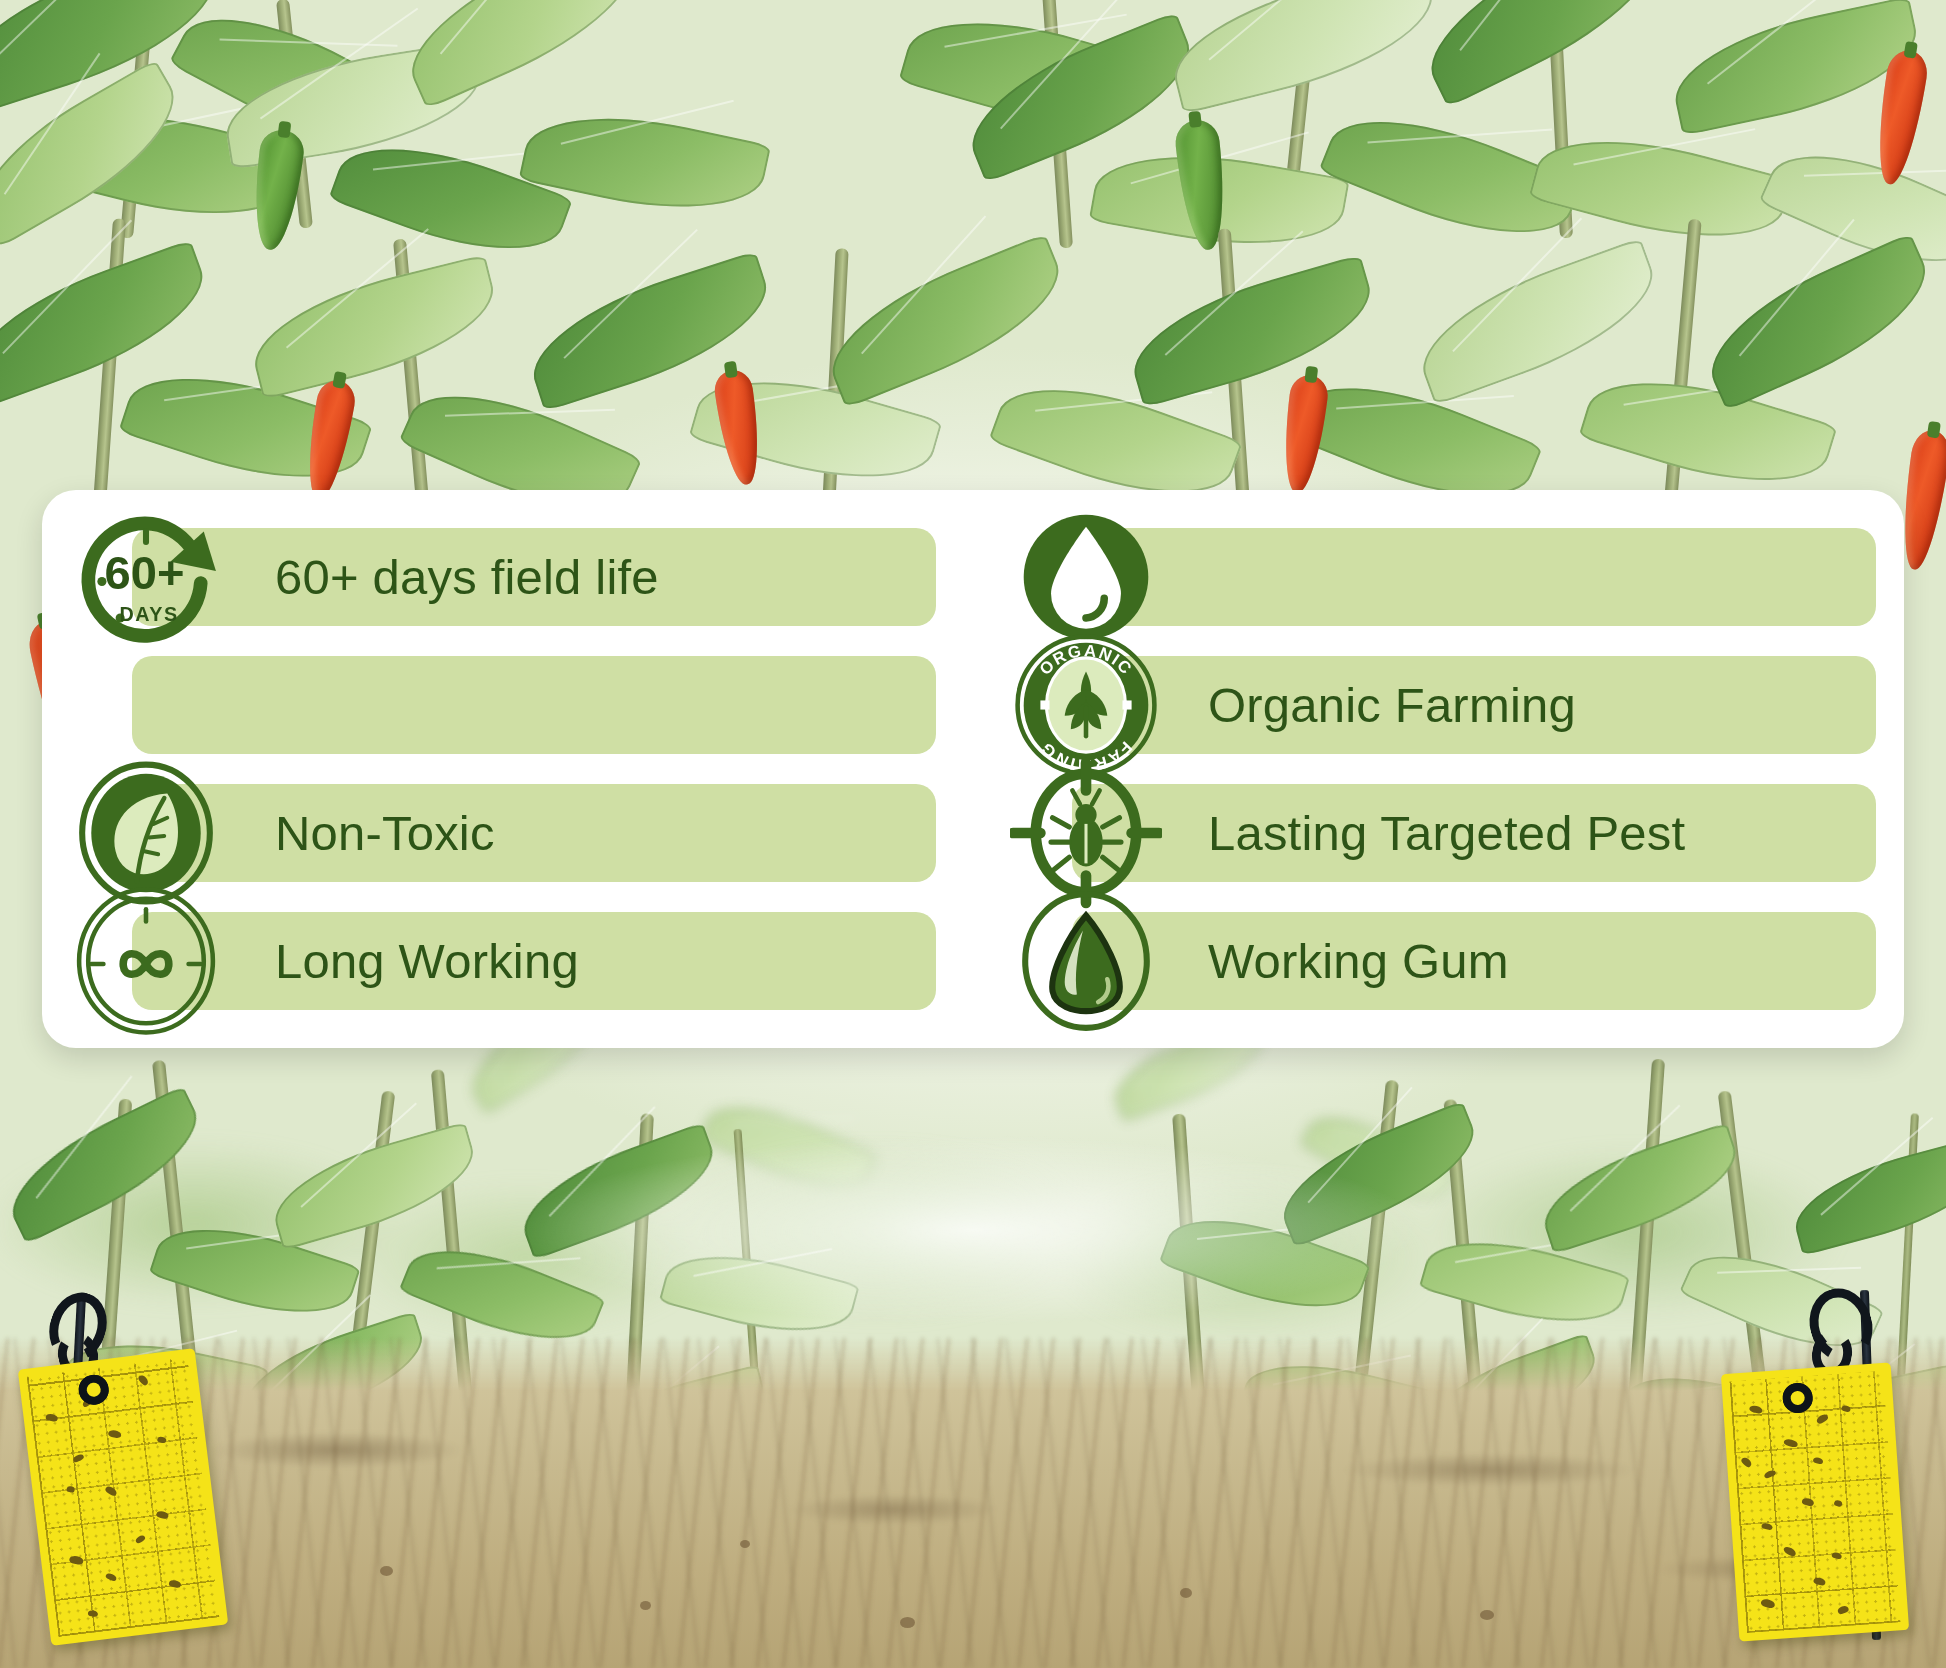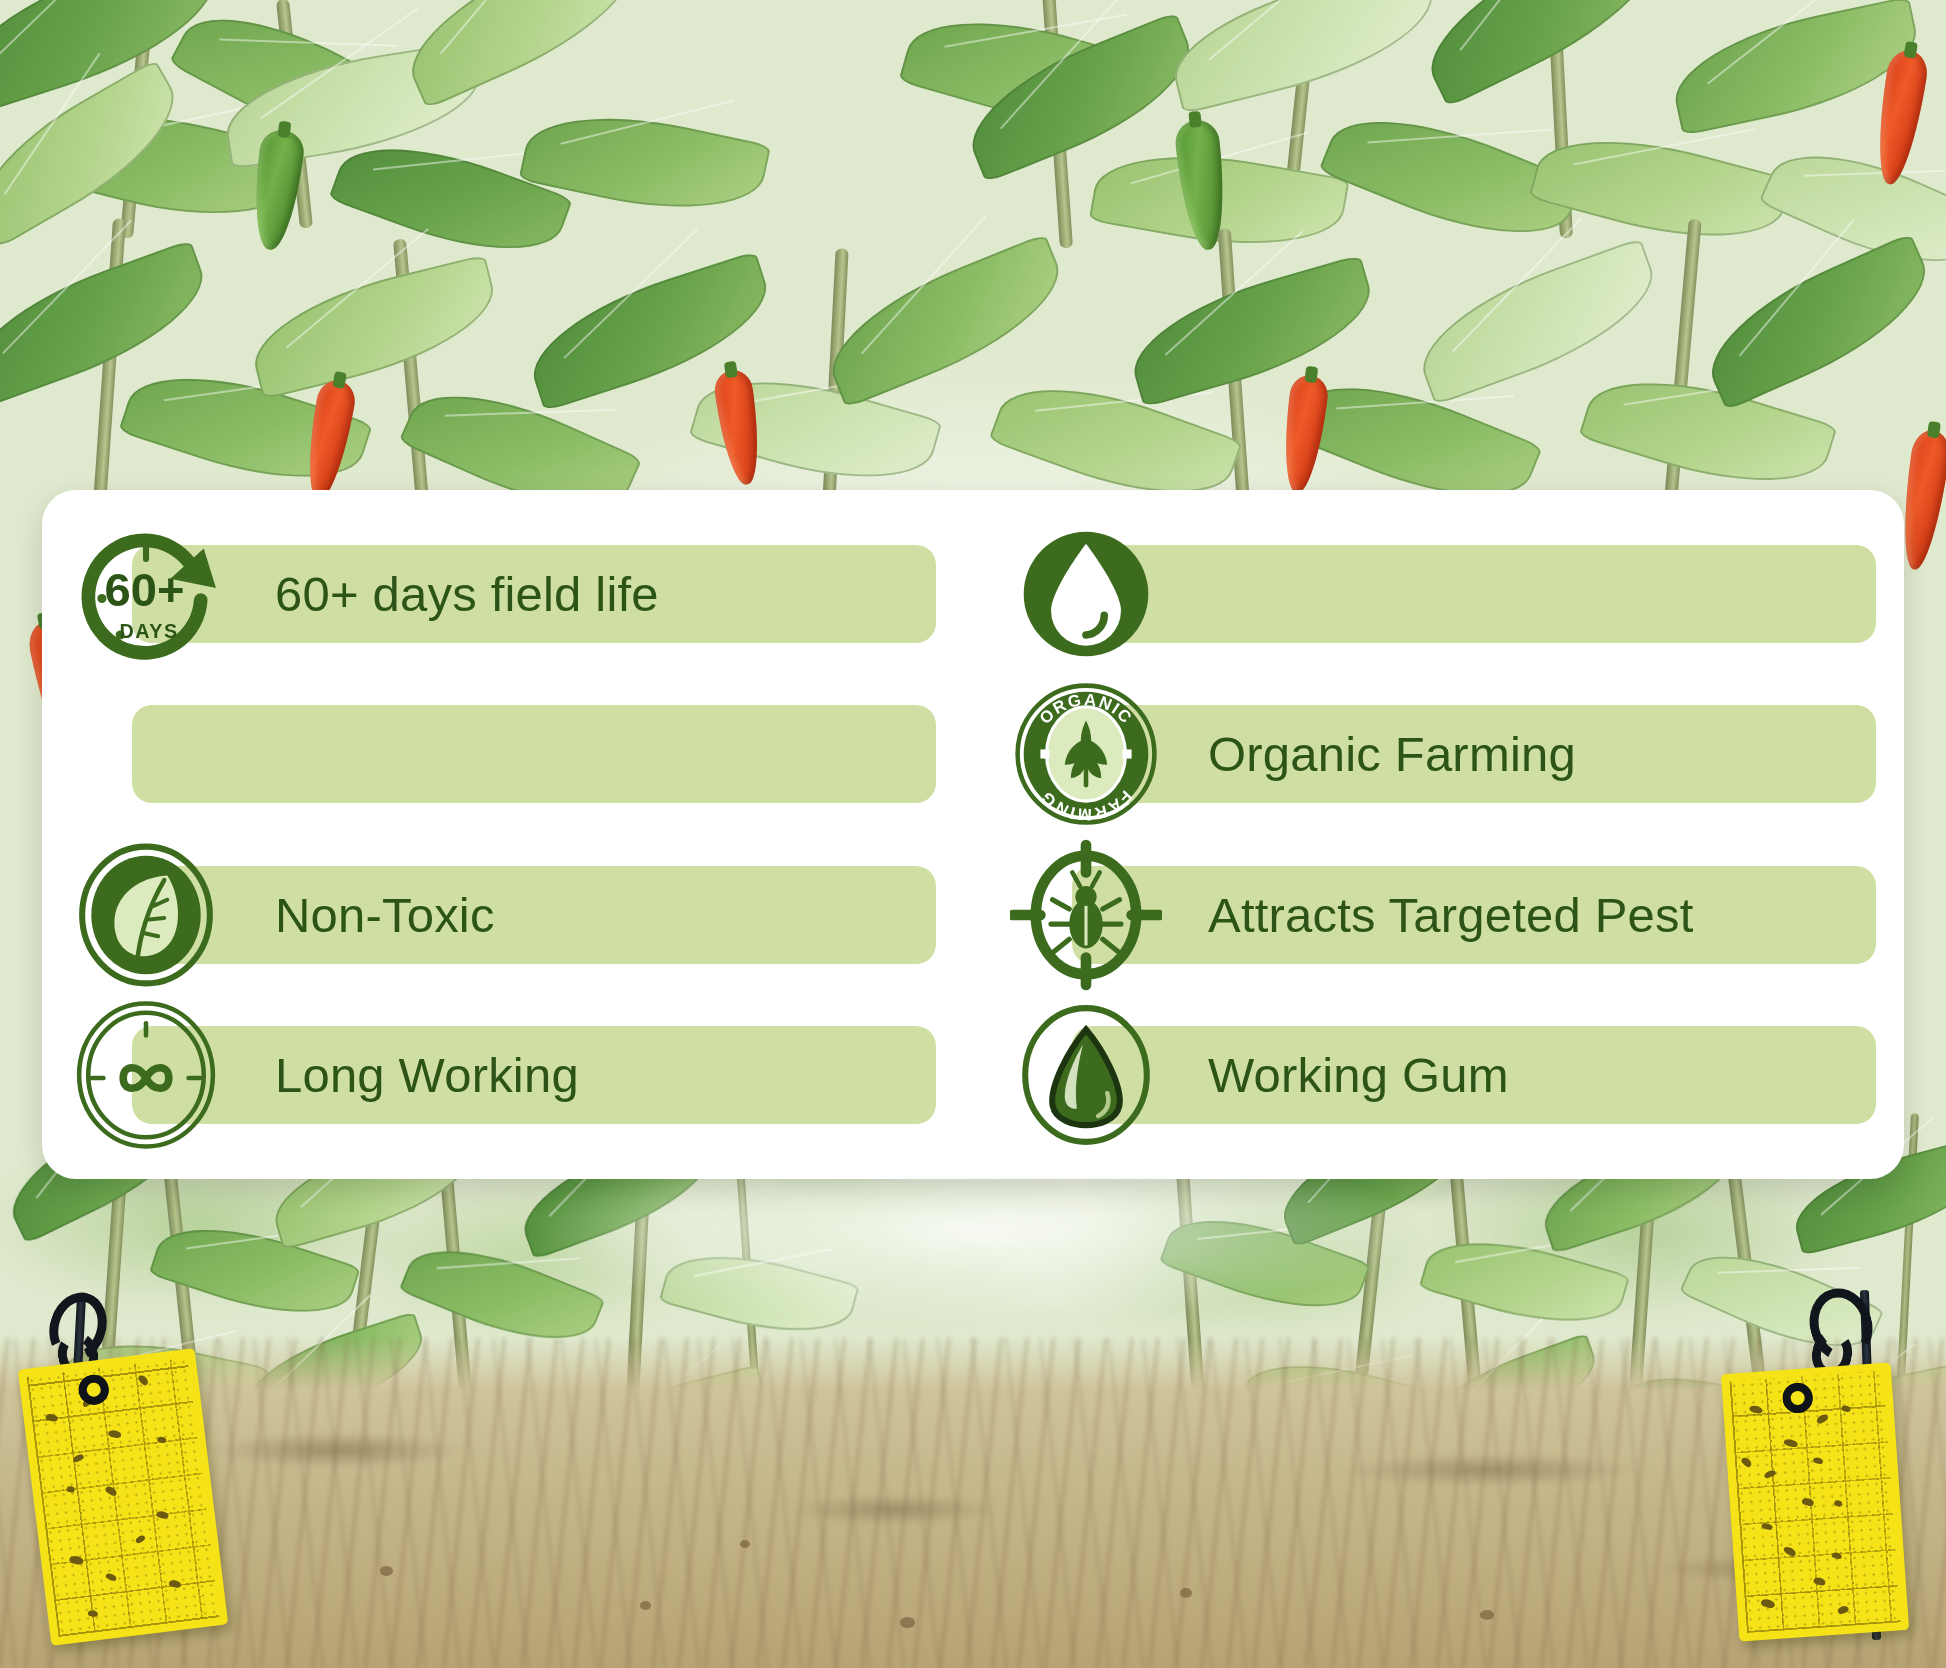--- a/index.html
+++ b/index.html
@@ -118,21 +118,21 @@
     letter-spacing: 1px;
     white-space: nowrap;
     transform: scaleX(0.93);
     text-shadow: 4px 4px 0 rgba(0,0,0,.45);
   }
 
   
   .card {
     position: absolute;
     left: 42px; top: 490px;
-    width: 1862px; height: 689px;
+    width: 1862px; height: 558px;
     background: #ffffff;
     border-radius: 34px;
     box-shadow: 0 10px 28px rgba(0,0,0,.14);
     padding: 32px 28px;
   }
   .grid {
     display: grid;
     grid-template-columns: 1fr 1fr;
     grid-template-rows: repeat(4, 1fr);
     column-gap: 74px;
@@ -527,21 +527,21 @@
             <line x1="2" y1="50" x2="20" y2="50" stroke="#3c6b1e" stroke-width="7" stroke-linecap="round"></line>
             <line x1="80" y1="50" x2="98" y2="50" stroke="#3c6b1e" stroke-width="7" stroke-linecap="round"></line>
             <ellipse cx="50" cy="56" rx="11" ry="16" fill="#3c6b1e"></ellipse>
             <circle cx="50" cy="38" r="7" fill="#3c6b1e"></circle>
             <path d="M46 31 L41 22 M54 31 L59 22" stroke="#3c6b1e" stroke-width="3" stroke-linecap="round" fill="none"></path>
             <path d="M39 46 L28 40 M39 56 L27 56 M39 66 L29 74" stroke="#3c6b1e" stroke-width="3.4" stroke-linecap="round" fill="none"></path>
             <path d="M61 46 L72 40 M61 56 L73 56 M61 66 L71 74" stroke="#3c6b1e" stroke-width="3.4" stroke-linecap="round" fill="none"></path>
             <line x1="50" y1="44" x2="50" y2="70" stroke="#dcebbd" stroke-width="2"></line>
           </svg>
         </div>
-        <div class="feature-label">Attracts Targeted Pest</div>
+        <div class="feature-label">Lasting Targeted Pest</div>
       </div>
 
       <div class="feature">
         <div class="pill"></div>
         <div class="ico">
           <svg viewBox="0 0 100 100">
             <ellipse cx="50" cy="50" rx="44" ry="47" fill="none" stroke="#3c6b1e" stroke-width="3"></ellipse>
             <ellipse cx="50" cy="50" rx="38" ry="41" fill="none" stroke="#3c6b1e" stroke-width="3"></ellipse>
             <line x1="50" y1="16" x2="50" y2="24" stroke="#3c6b1e" stroke-width="3" stroke-linecap="round"></line>
             <line x1="14" y1="52" x2="22" y2="52" stroke="#3c6b1e" stroke-width="3" stroke-linecap="round"></line>

